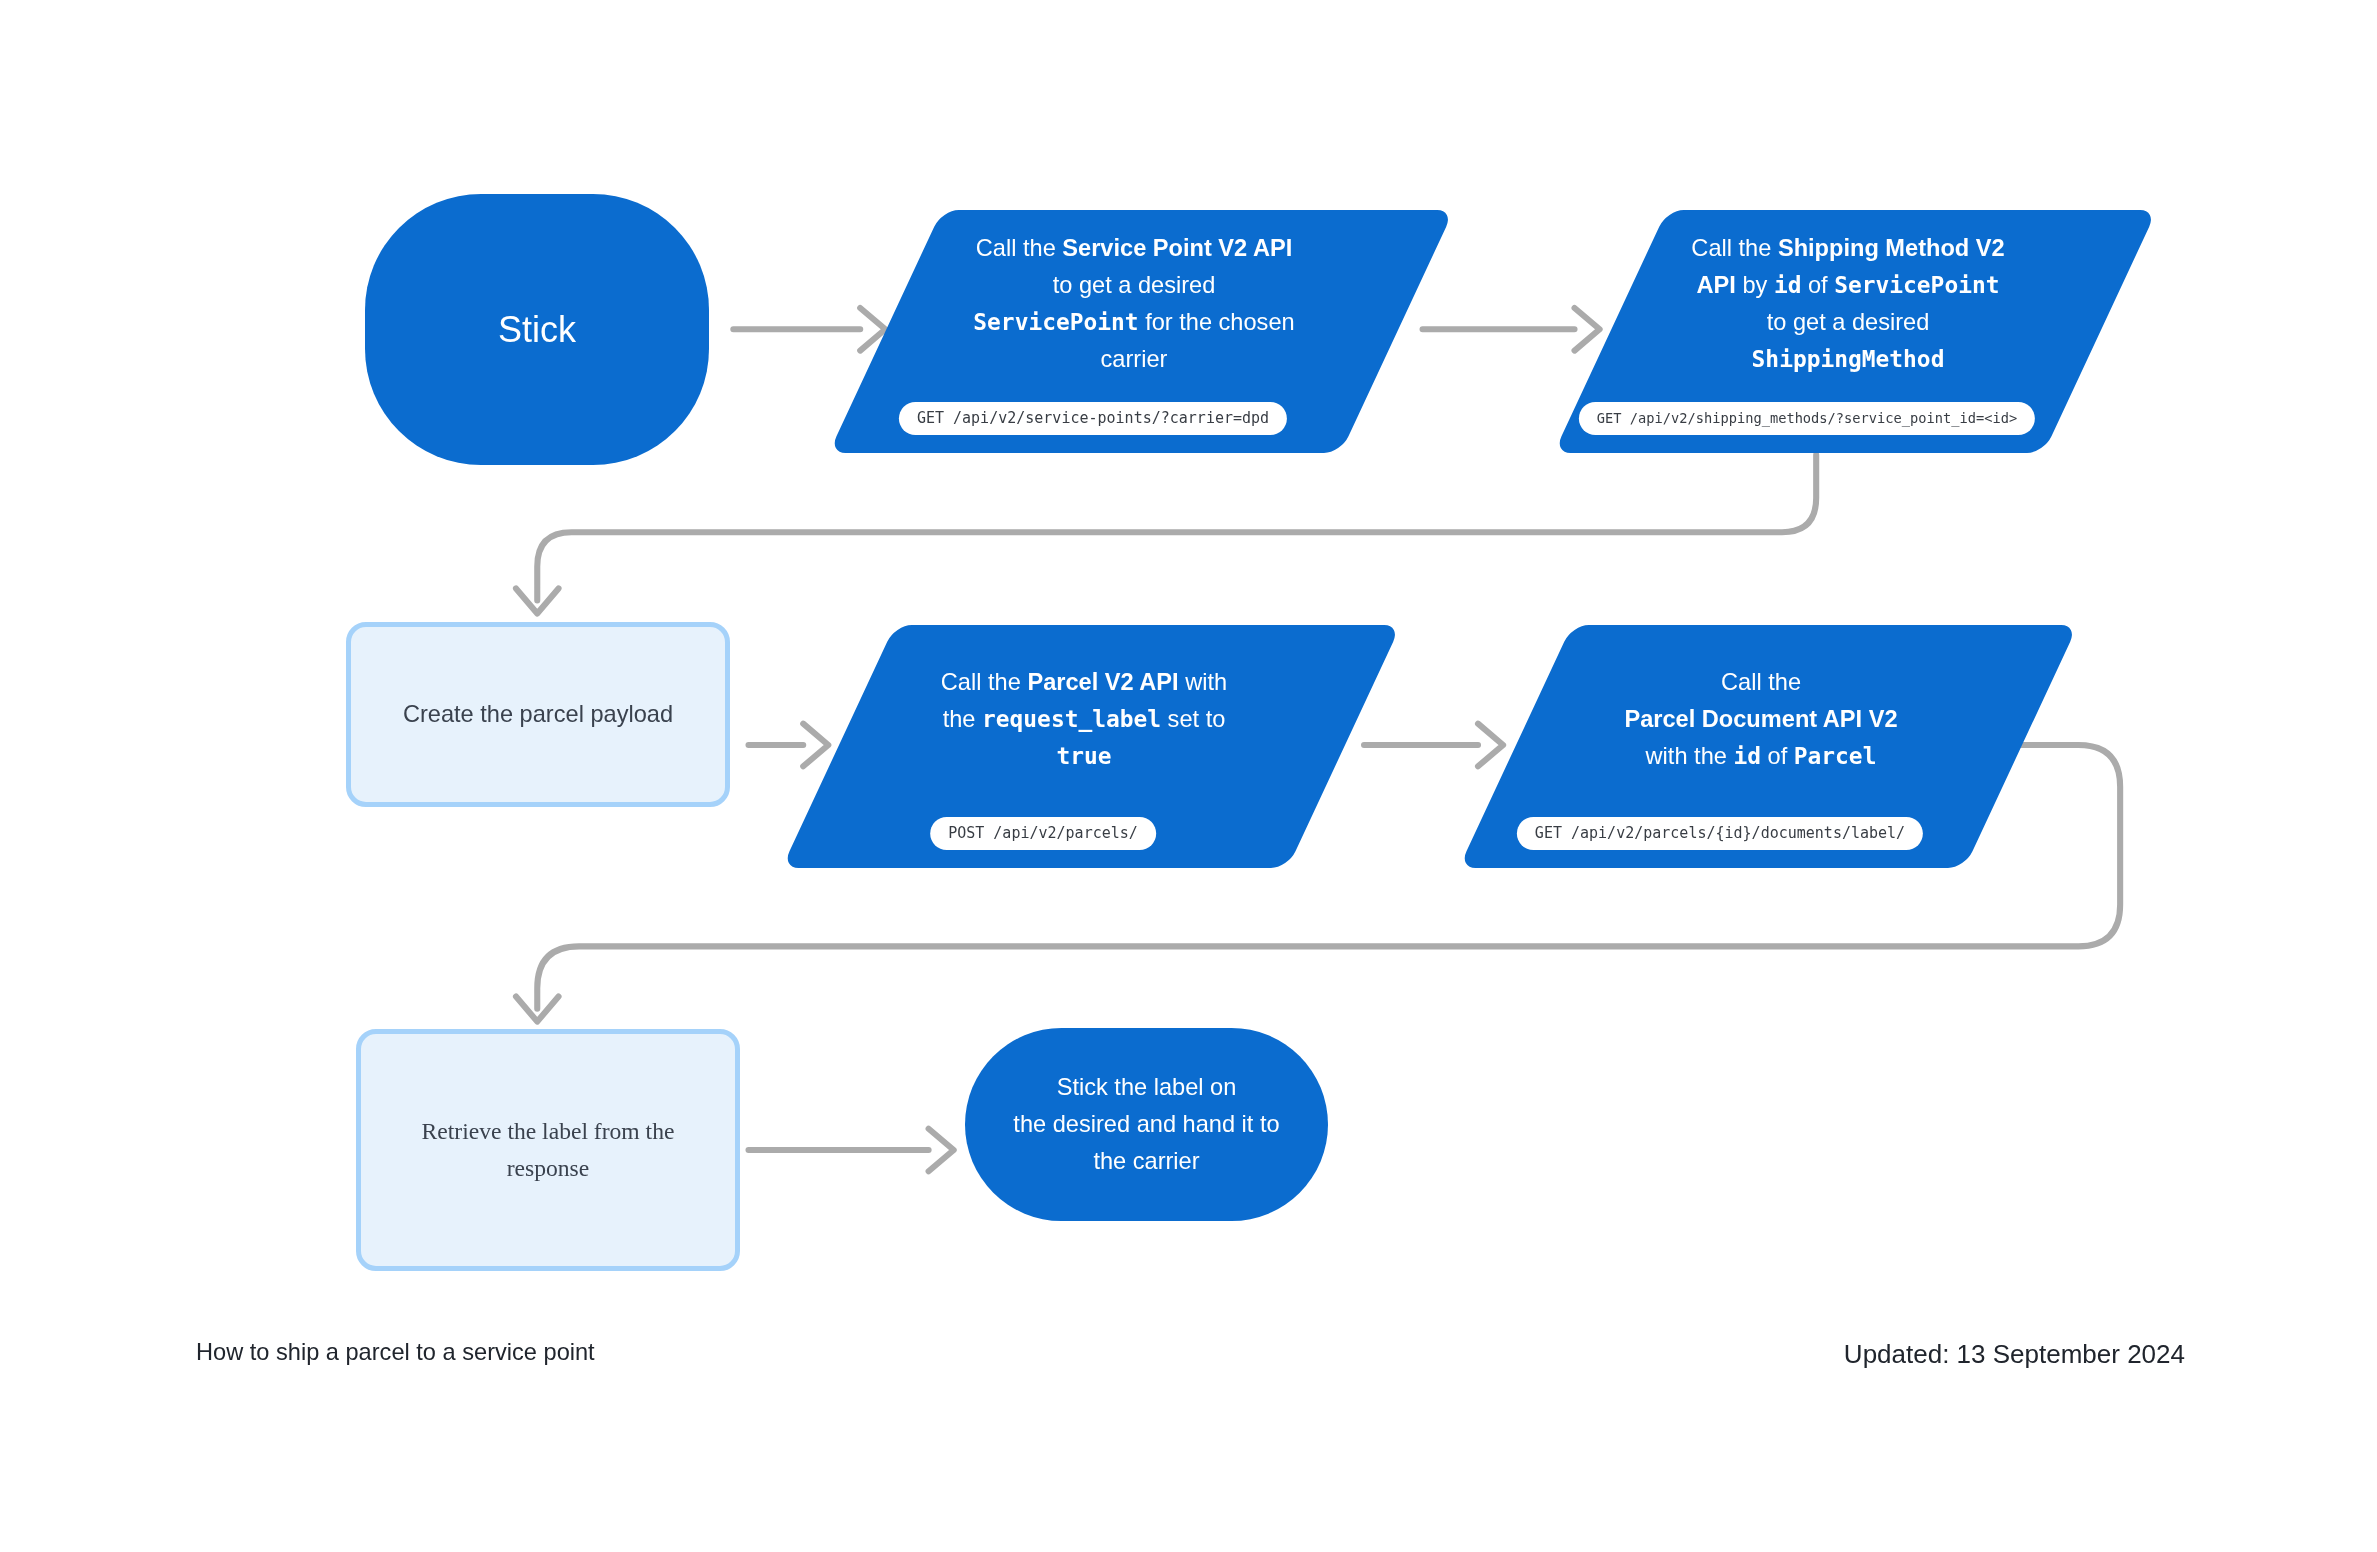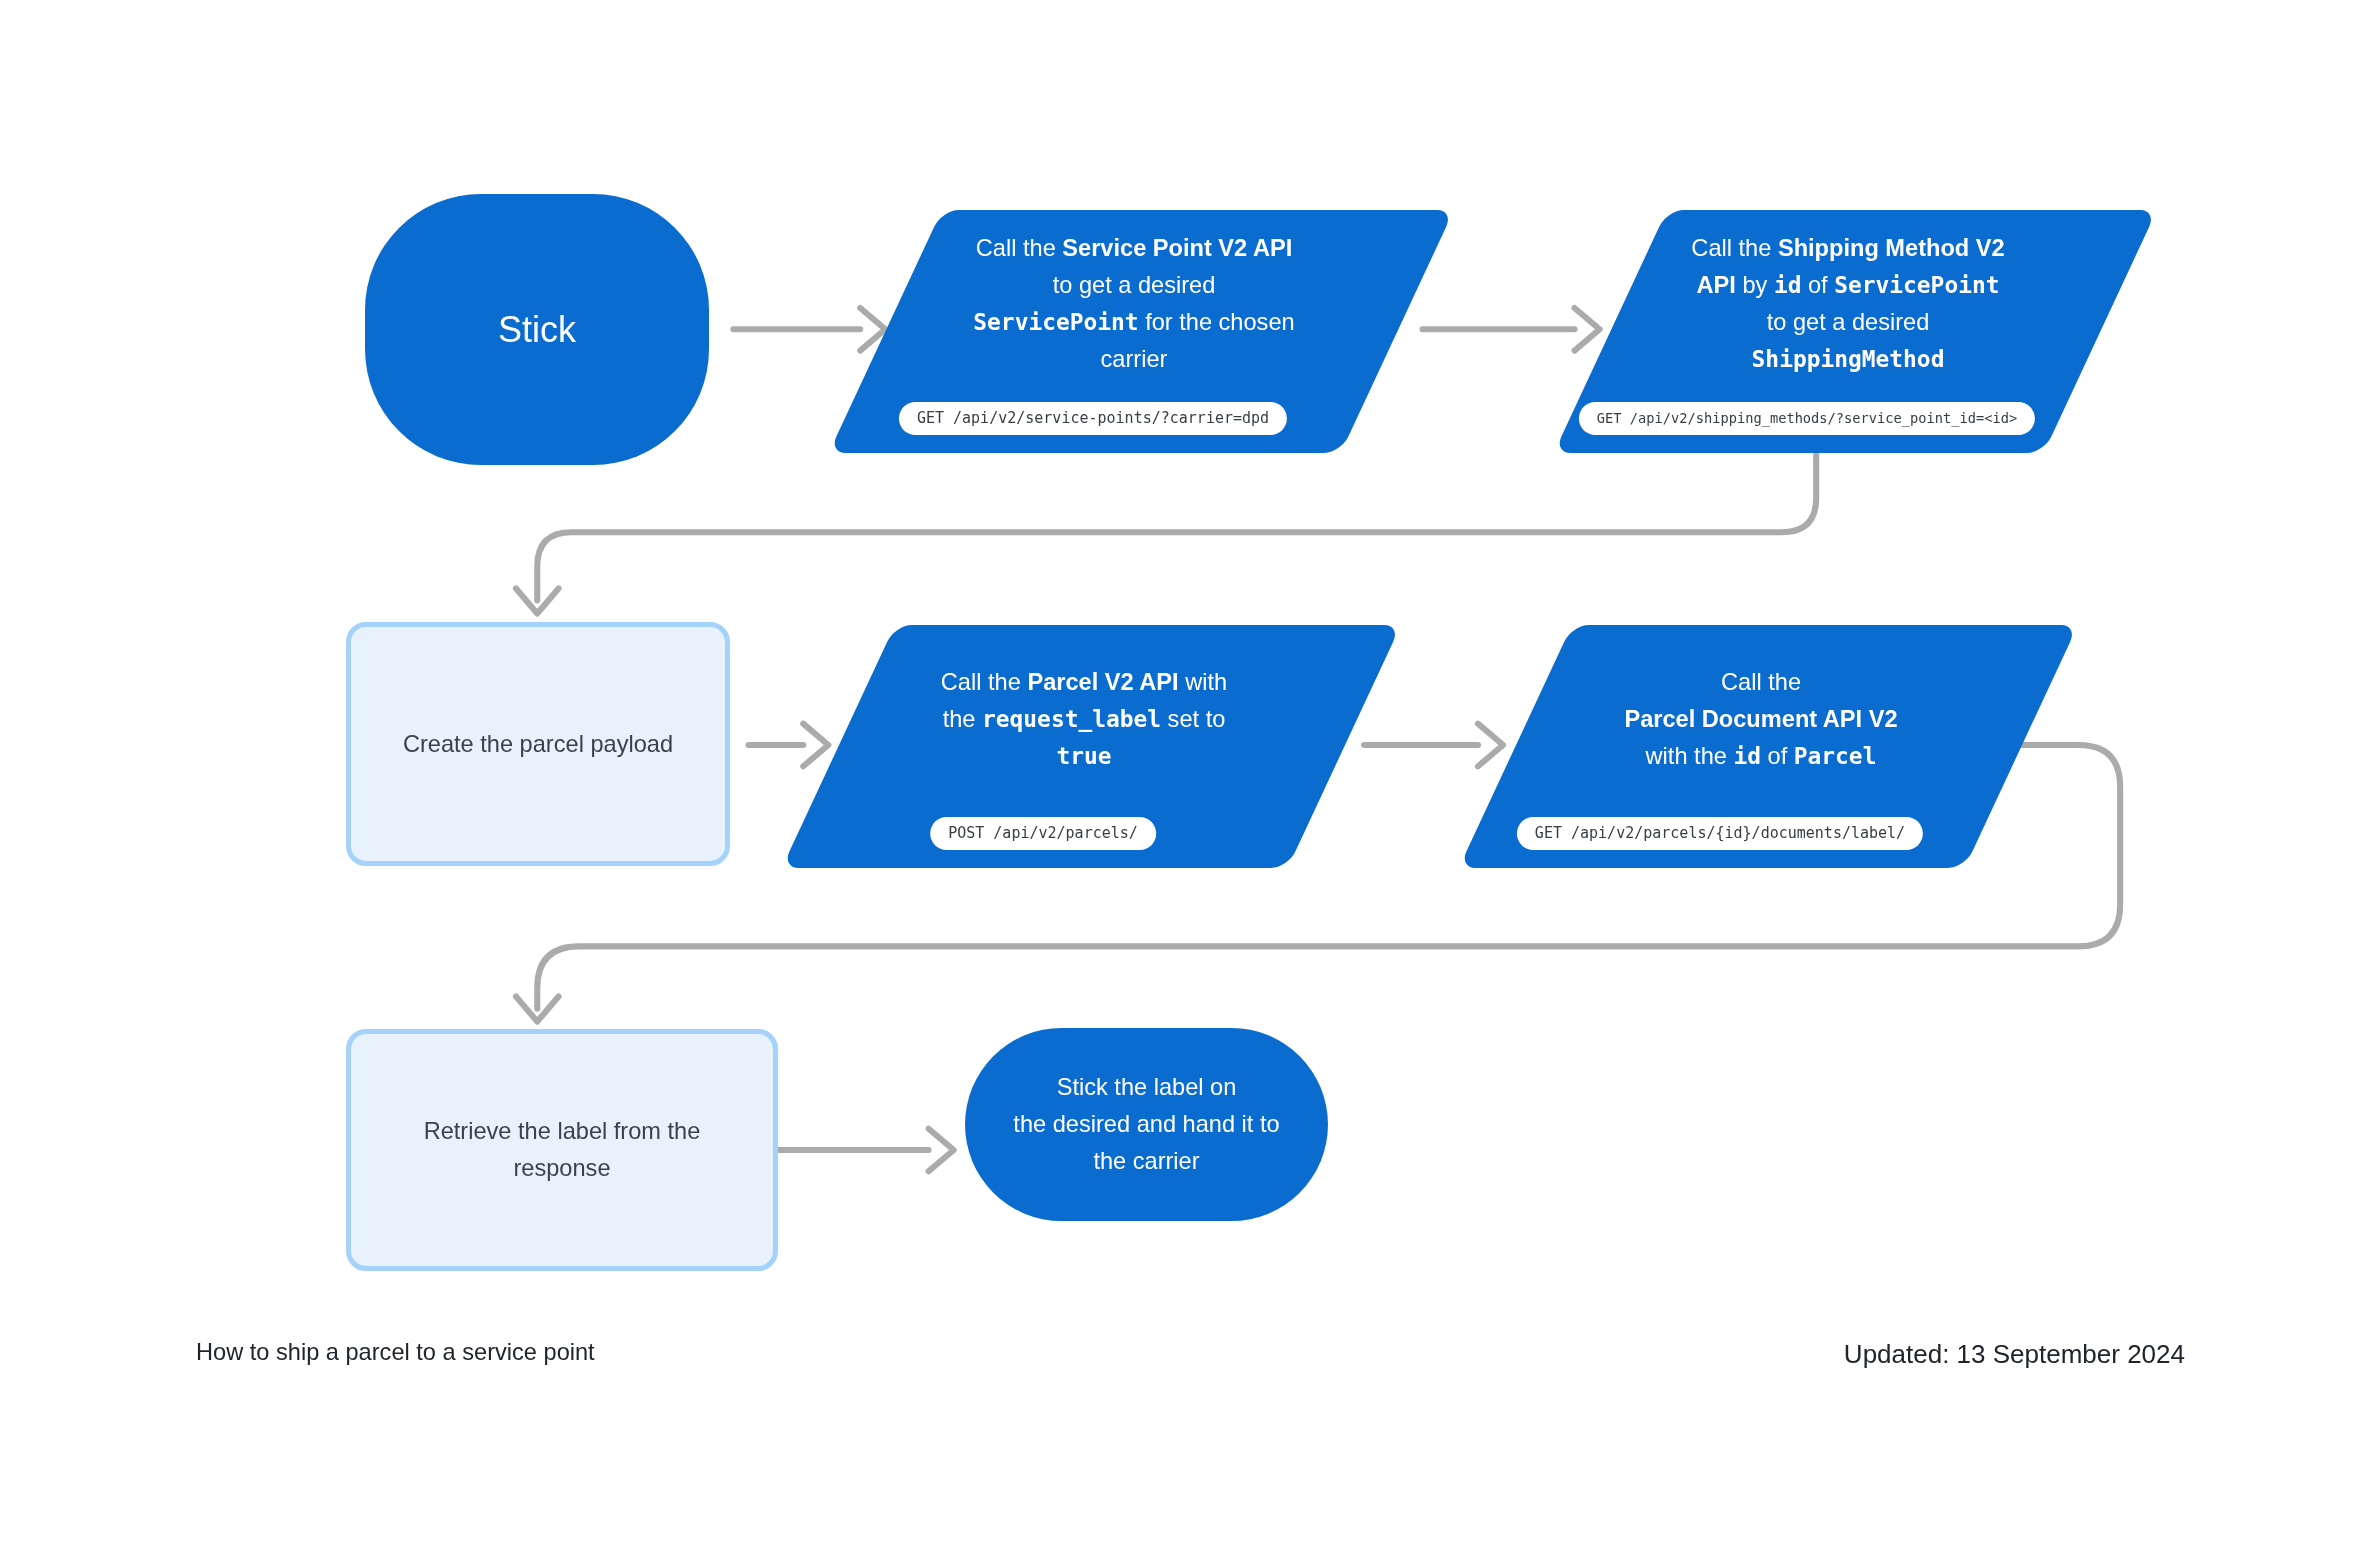--- a/index.html
+++ b/index.html
@@ -38,22 +38,22 @@
 
   
   .lightbox{
     background:var(--light-fill);
     border:5.3px solid var(--light-border);
     border-radius:20px;
     color:var(--dark-text);
     display:flex;align-items:center;justify-content:center;
     text-align:center;font-size:23.6px;line-height:37px;
   }
-  .create{left:346px;top:622px;width:384px;height:244px;}
-  .retrieve{left:346px;top:1029px;width:432px;height:242px;}
+  .create{left:346px;top:622px;width:384px;height:185px;}
+  .retrieve{left:356px;top:1029px;width:384px;height:242px;font-family:Liberation Serif, serif;}
 
   
   .para{
     position:absolute;height:243px;z-index:2;
     background:var(--blue);
     border-radius:16.7px;
     transform:skewX(-25deg);
     transform-origin:top left;
   }
   .para-inner{

